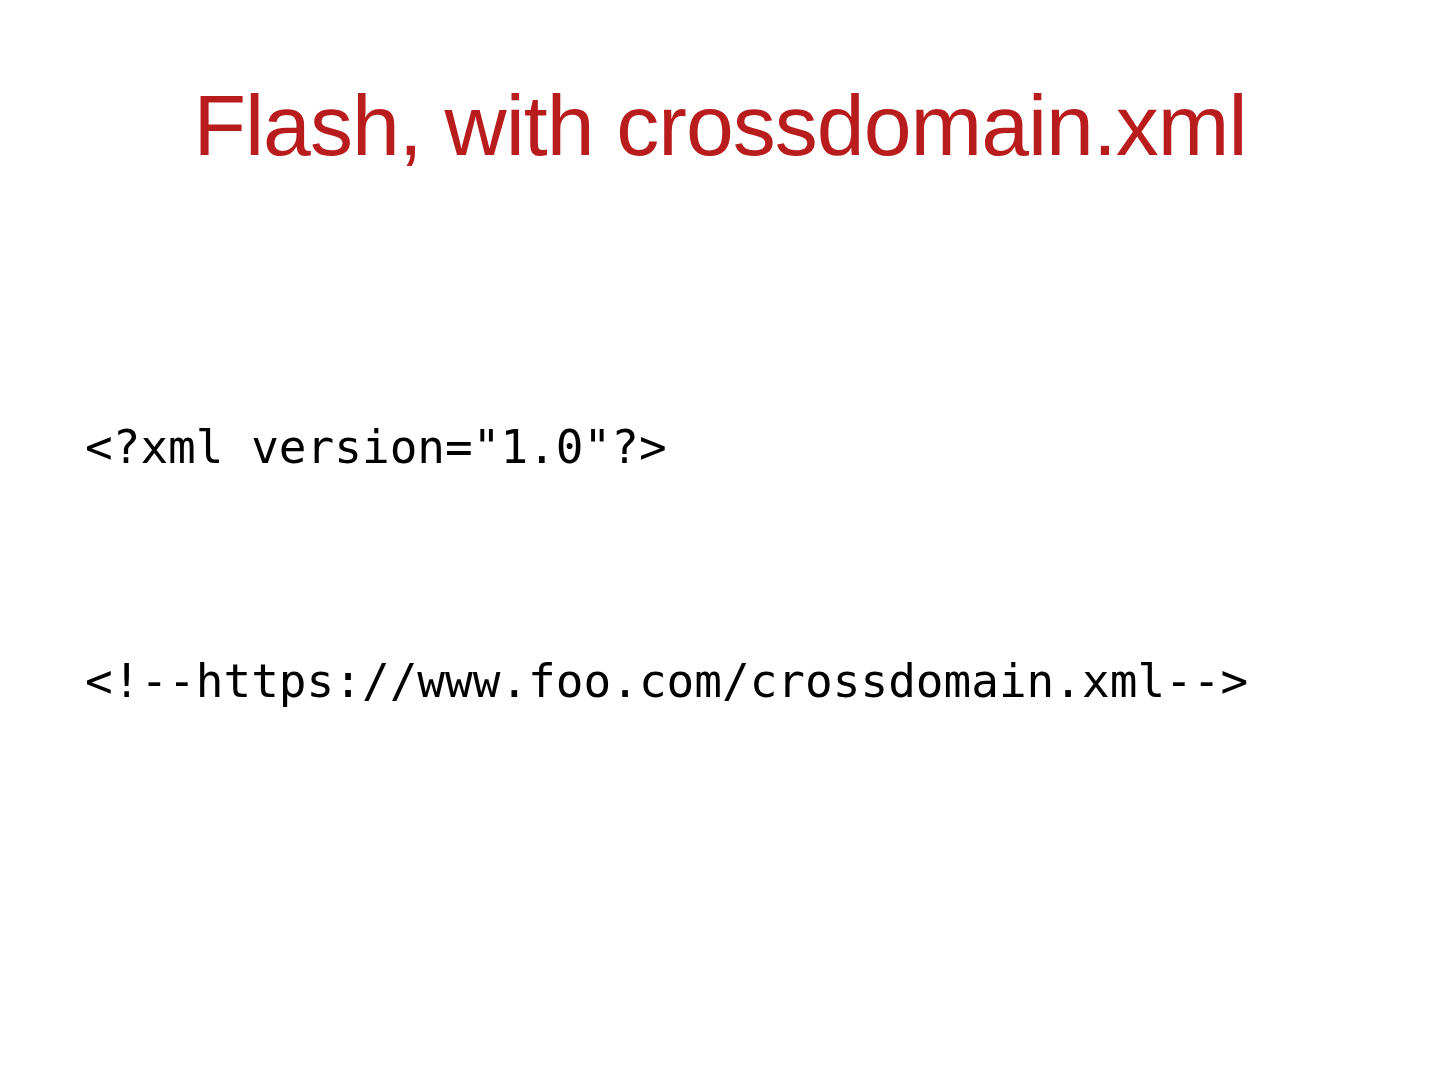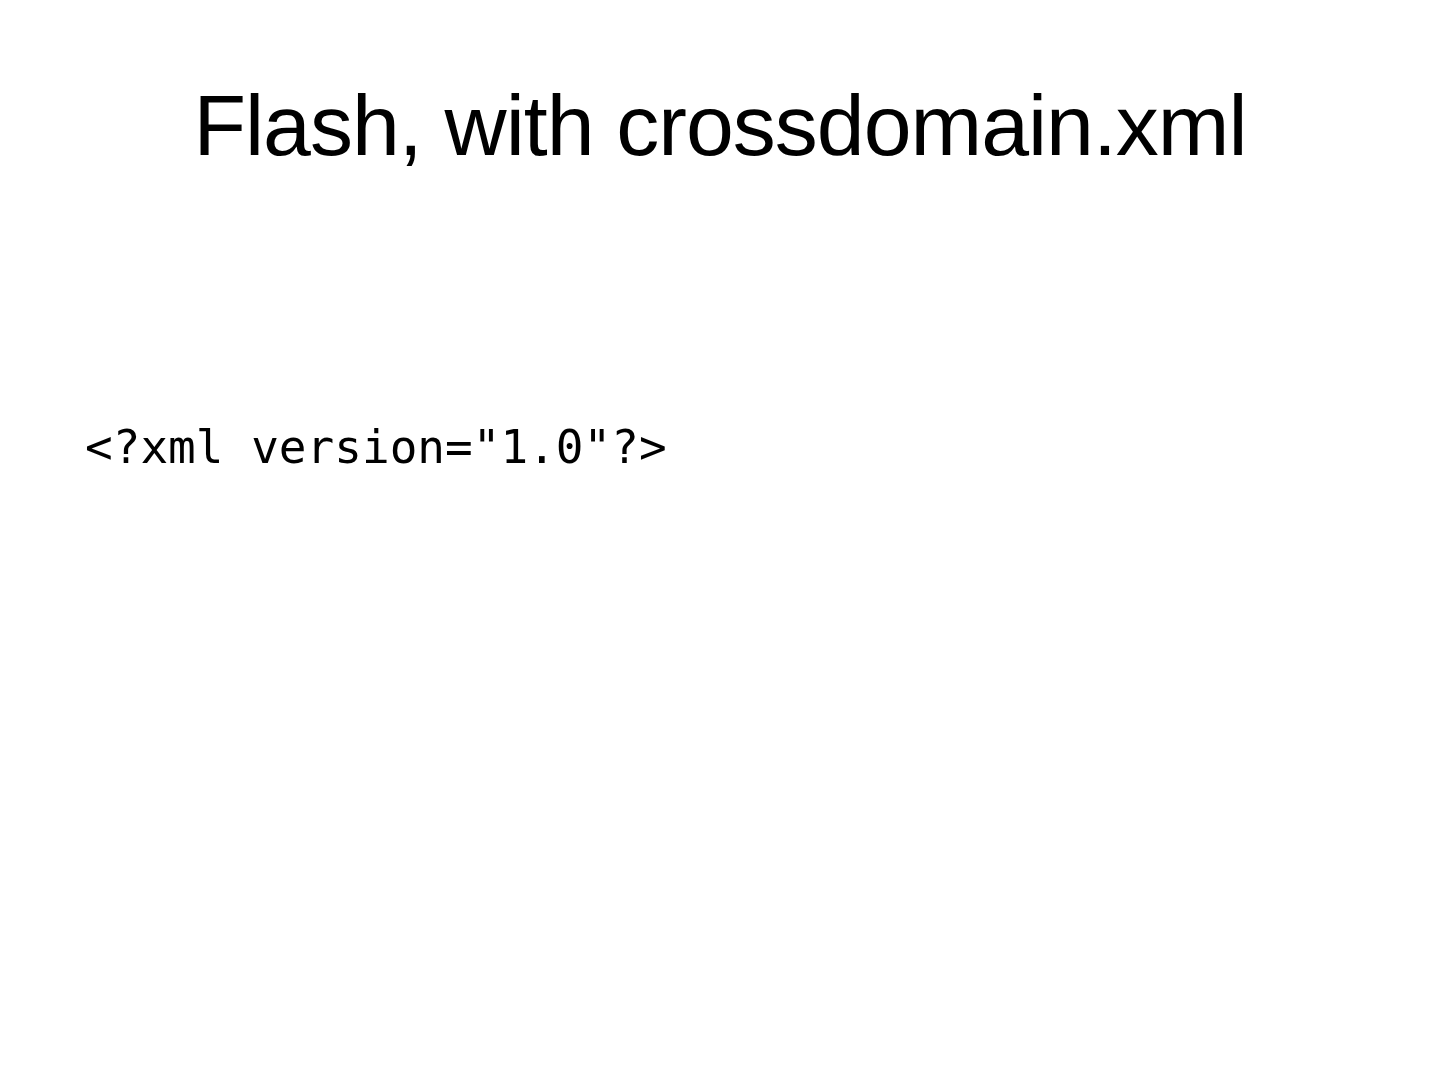--- a/index.html
+++ b/index.html
@@ -20,21 +20,21 @@
     top: 72px;
     left: 0;
     width: 1440px;
     margin: 0;
     text-align: center;
     font-family: "Liberation Sans", sans-serif;
     font-weight: 400;
     font-size: 86px;
     line-height: 1.25;
     letter-spacing: -1px;
-    color: #000000;
+    color: #b91c1c;
   }
   .code {
     position: absolute;
     top: 252px;
     left: 85px;
     font-family: "DejaVu Sans Mono", monospace;
     font-size: 46px;
     line-height: 78px;
     color: #000000;
     white-space: pre;
@@ -44,17 +44,18 @@
   }
 </style>
 </head>
 <body>
 
 <div class="slide">
   <h1 class="title">Flash, with crossdomain.xml</h1>
 
   <div class="code">
     <div class="code-line">&lt;?xml version="1.0"?&gt;</div>
+    <div class="code-line">&lt;!--https://www.foo.com/crossdomain.xml--&gt;</div>
     
     
     
   </div>
 </div>
 
 </body></html>

